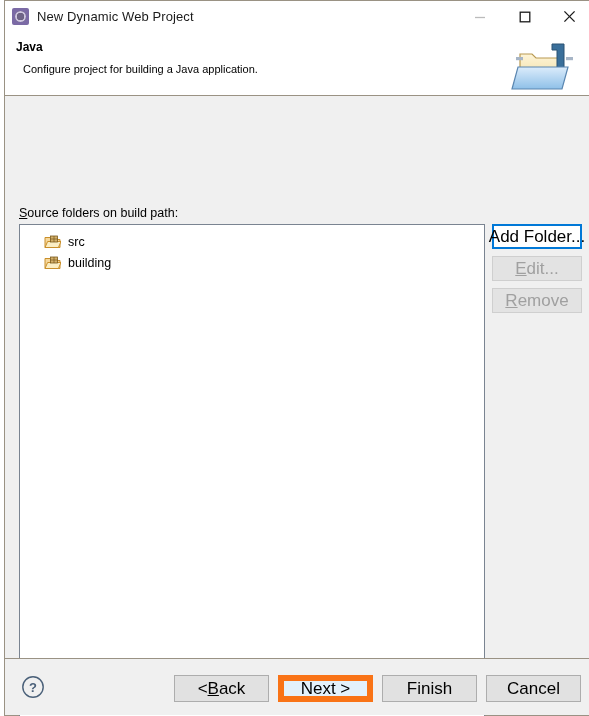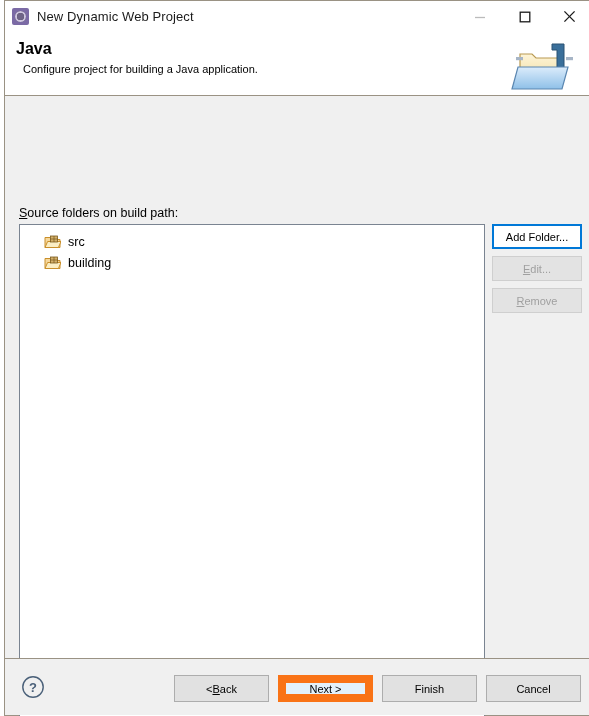--- a/index.html
+++ b/index.html
@@ -93,21 +93,21 @@
     background: #ffffff;
     border-bottom: 1px solid #9a9284;
     position: relative;
     flex: 0 0 auto;
     box-sizing: border-box;
   }
   .header-title {
     position: absolute;
     left: 11px;
     top: 8px;
-    font-size: 16px;
+    font-size: 12px;
     font-weight: bold;
     color: #000000;
   }
   .header-desc {
     position: absolute;
     left: 18px;
     top: 31px;
     font-size: 11px;
     color: #000000;
   }
@@ -175,40 +175,40 @@
     display: flex;
     flex-direction: column;
     gap: 7px;
   }
   .btn {
     box-sizing: border-box;
     height: 25px;
     background: #e1e1e1;
     border: 1px solid #adadad;
     font-family: "Liberation Sans", sans-serif;
-    font-size: 11px;
+    font-size: 17px;
     color: #000000;
     display: flex;
     align-items: center;
     justify-content: center;
     white-space: nowrap;
     padding: 0;
   }
   .btn.focused {
     background: #ffffff;
     border: 2px solid #0078d7;
   }
   .btn.disabled {
     color: #a0a0a0;
     background: #e3e3e3;
     border-color: #cfcfcf;
   }
   .btn.default {
     background: #e3f1fb;
-    border: 8px solid #f97316;
+    border: 6px solid #f97316;
   }
 
   .textfield {
     position: absolute;
     left: 14px;
     top: 580px;
     width: 564px;
     height: 26px;
     box-sizing: border-box;
     background: #ffffff;

